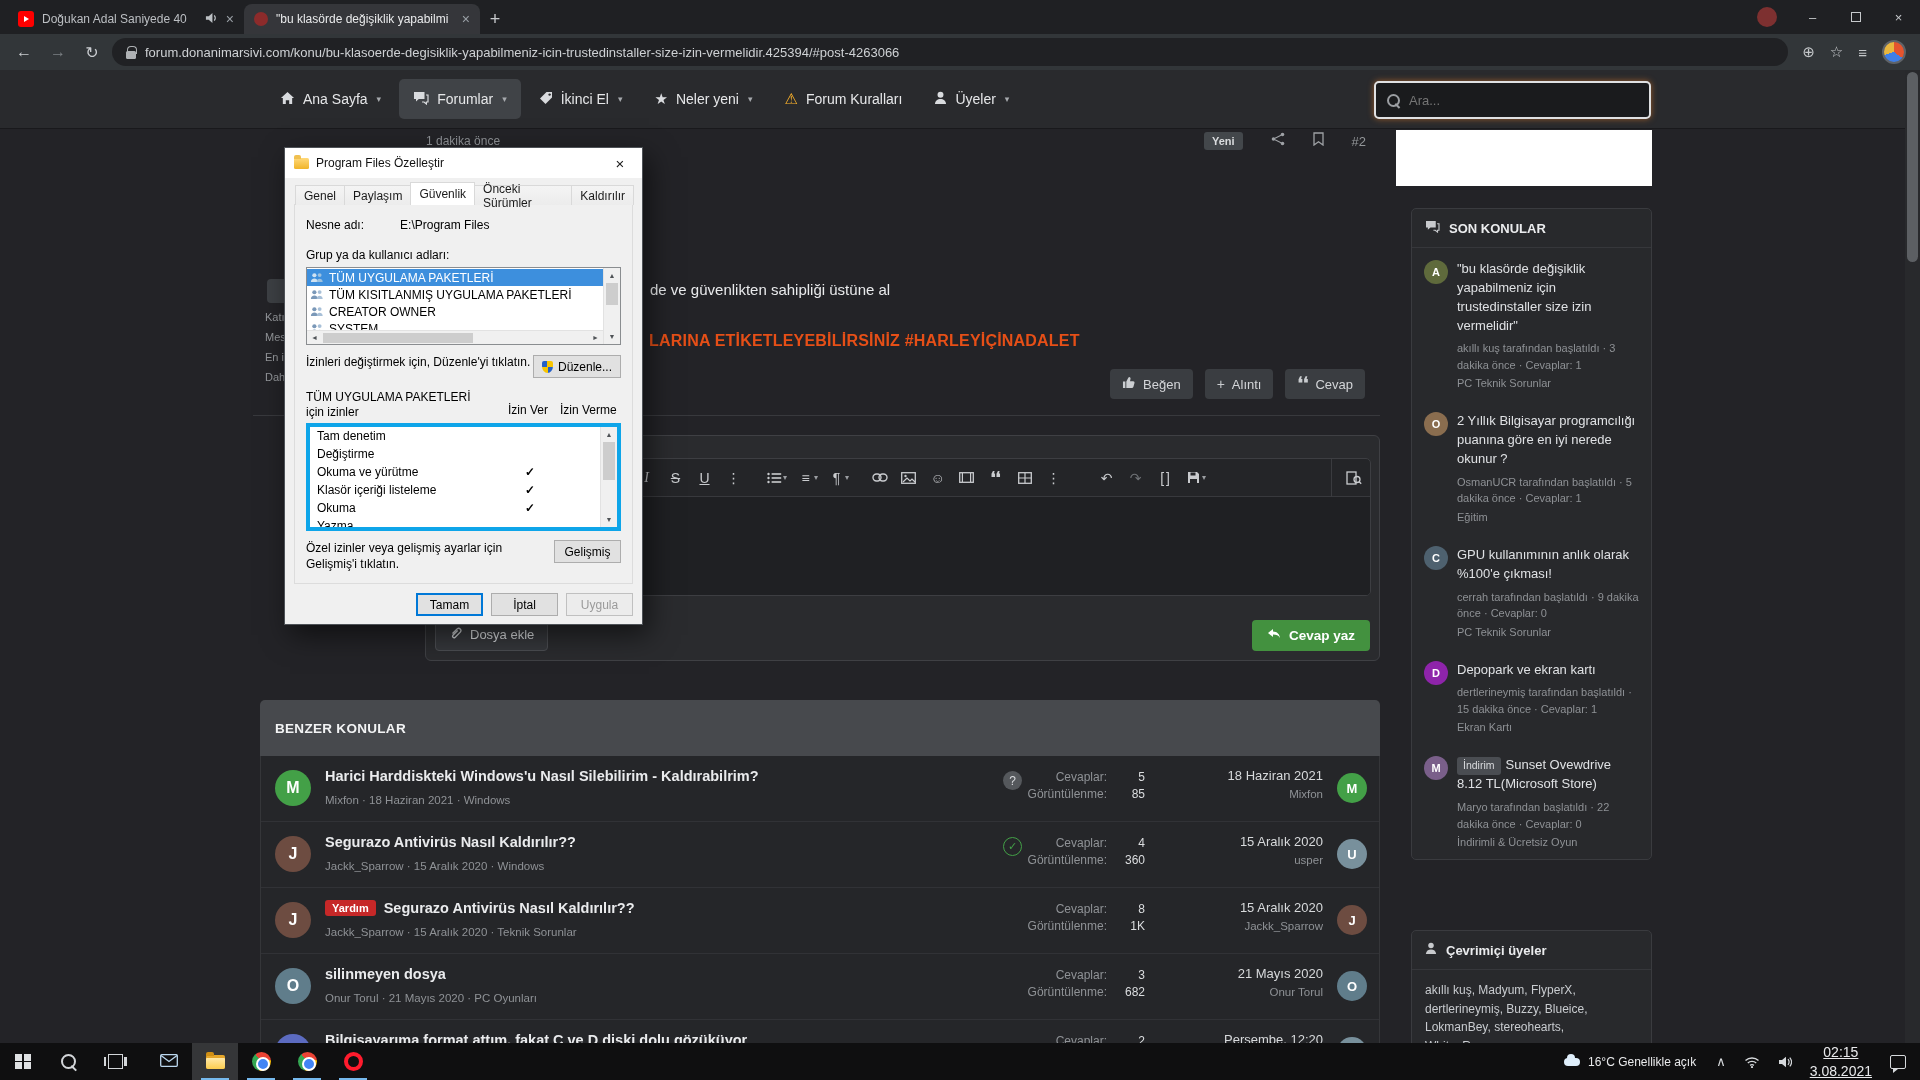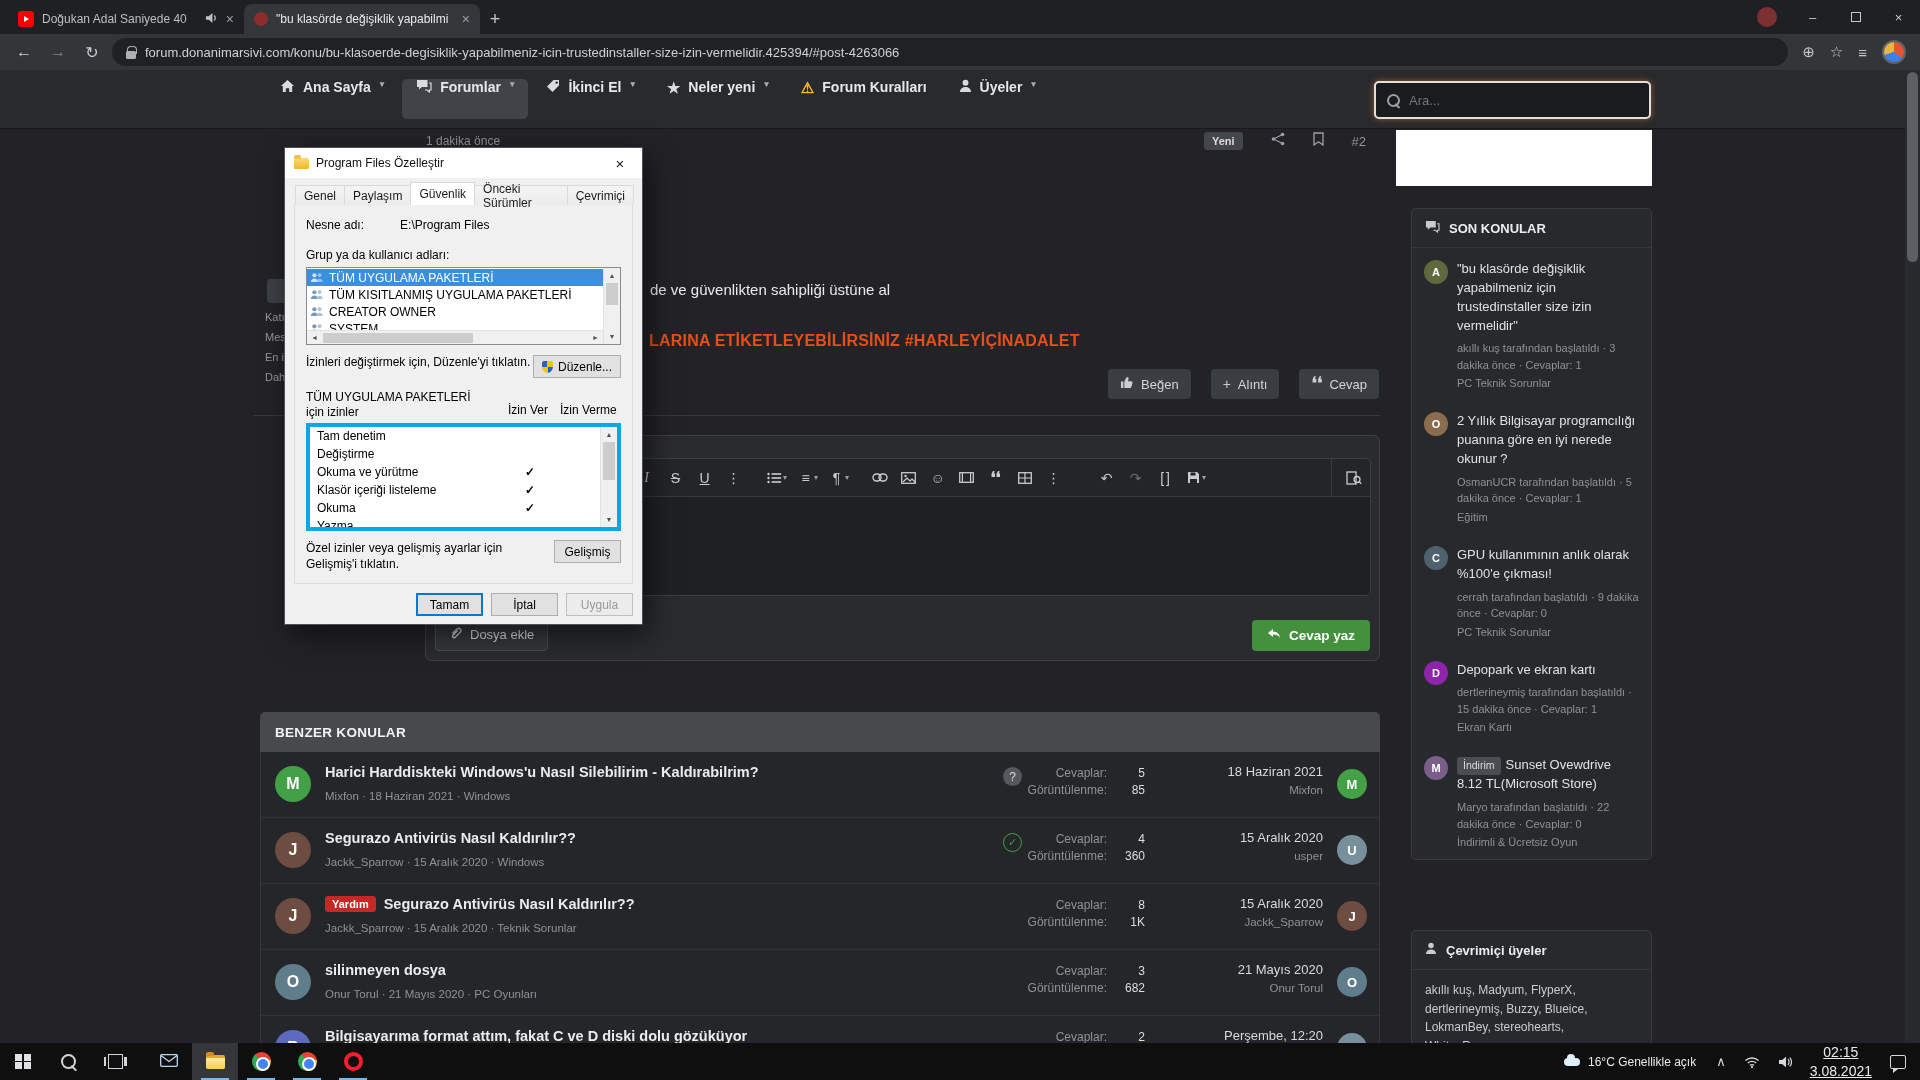--- a/index.html
+++ b/index.html
@@ -27,21 +27,21 @@
 .lock-ico{width:10px;height:13px;position:relative;flex:0 0 auto;}
 .lock-ico::before{content:"";position:absolute;left:1px;top:0;width:8px;height:7px;border:1.5px solid #aeb1b4;border-bottom:none;border-radius:4px 4px 0 0;}
 .lock-ico::after{content:"";position:absolute;left:0;top:5px;width:10px;height:8px;background:#aeb1b4;border-radius:1.5px;}
 .url-text{white-space:nowrap;}
 .toolbar-right{display:flex;align-items:center;gap:15px;margin-left:8px;padding-right:4px;}
 .tb-ico{color:#c4c7ca;font-size:15px;}
 .profile-avatar{width:24px;height:24px;border-radius:50%;background:conic-gradient(#e5542e 0 35%,#3f7fe8 35% 70%,#e8b63f 70% 100%);border:2px solid #5f6368;}
 
 
 .forumnav{position:absolute;top:70px;left:0;width:1905px;height:59px;background:#292a2d;border-bottom:1px solid #19191c;display:flex;align-items:center;padding-left:266px;gap:4px;z-index:5;}
-.fnav-item{display:flex;gap:8px;height:40px;padding:0 14px;border-radius:5px;color:#e6e7e9;font-size:14px;font-weight:bold;}
+.fnav-item{display:flex;align-items:center;gap:8px;height:40px;padding:0 14px;border-radius:5px;color:#e6e7e9;font-size:14px;font-weight:normal;}
 .fnav-item.active{background:#404347;}
 .fnav-caret{font-size:9px;color:#a6a9ad;margin-left:1px;}
 .star-glyph{color:#d9dbde;font-size:15px;}
 .warn-ico{color:#ffb42a;font-size:15px;}
 .search-box{position:absolute;left:1374px;top:81px;width:277px;height:38px;background:#1a1b1d;border:2px solid #dfe0e2;border-radius:5px;box-shadow:0 0 6px rgba(244,130,36,.55);display:flex;align-items:center;gap:9px;padding:0 11px;z-index:6;}
 .mag-ico{width:13px;height:13px;position:relative;flex:0 0 auto;}
 .mag-ico::before{content:"";position:absolute;left:0;top:0;width:9px;height:9px;border:2px solid #9b9ea2;border-radius:50%;}
 .mag-ico::after{content:"";position:absolute;left:9px;top:9px;width:6px;height:2px;background:#9b9ea2;transform:rotate(45deg);transform-origin:0 0;}
 .search-box input{flex:1;background:transparent;border:0;outline:0;color:#c6c9cc;font-size:13px;font-family:inherit;}
 .pagescroll{position:absolute;top:70px;right:0;width:15px;height:973px;background:#28292c;z-index:5;}
@@ -51,21 +51,21 @@
 .post-sec{position:abs olute;}
 .post-sec{position:absolute;left:253px;top:129px;width:1127px;height:287px;border-bottom:1px solid #38393d;z-index:4;}
 .post-time{position:absolute;left:173px;top:5px;font-size:12px;color:#8f9296;}
 .post-flags{position:absolute;right:14px;top:3px;display:flex;align-items:center;gap:28px;}
 .newpill{background:#43474b;color:#d9dbdd;font-size:11px;padding:3px 8px;border-radius:3px;font-weight:bold;}
 .postnum{color:#94979a;font-size:13px;}
 .avatar-stub{position:absolute;left:14px;top:150px;width:28px;height:24px;background:#3d4044;border-radius:4px;}
 .userstats{position:absolute;left:12px;top:178px;font-size:11px;color:#94979b;line-height:20px;white-space:nowrap;}
 .post-body{position:absolute;left:397px;top:152px;font-size:15px;color:#e9eaec;white-space:nowrap;}
 .post-highlight{position:absolute;left:396px;top:203px;font-size:16px;font-weight:bold;color:#e64f17;letter-spacing:.2px;white-space:nowrap;}
-.post-actions{position:absolute;right:1px;top:240px;display:flex;gap:20px;}
+.post-actions{position:absolute;right:15px;top:240px;display:flex;gap:12px;}
 .pa-btn{display:flex;align-items:center;gap:7px;background:#3a3d41;border-radius:4px;padding:7px 12px;color:#d3d5d8;font-size:13px;}
 .pa-plus{font-size:14px;color:#c8cbce;}
 .pa-quote{font-family:"Liberation Serif",serif;font-weight:bold;font-size:17px;line-height:6px;color:#c8cbce;}
 
 
 .reply-sec{position:absolute;left:425px;top:435px;width:955px;height:226px;background:#2a2b2e;border:1px solid #3f4044;border-radius:6px;z-index:4;}
 .editor{position:absolute;left:8px;right:8px;top:22px;height:138px;background:#242528;border:1px solid #3d3e42;border-radius:5px;overflow:hidden;}
 .editor-toolbar{position:relative;display:flex;align-items:center;height:38px;border-bottom:1px solid #38393d;padding-left:168px;}
 .e-ico{min-width:29px;height:38px;display:flex;align-items:center;justify-content:center;color:#c9cbce;font-size:14px;}
 .e-ico.dim{color:#6f7276;}
@@ -73,21 +73,21 @@
 .e-sep{width:12px;}
 .strike{text-decoration:line-through;}
 .undline{text-decoration:underline;}
 .e-preview{position:absolute;right:8px;top:0;height:38px;display:flex;align-items:center;padding-left:14px;border-left:1px solid #3a3b3f;}
 .editor-area{height:99px;background:#1f2023;}
 .attach-btn{position:absolute;left:9px;bottom:9px;display:flex;align-items:center;gap:8px;background:#35373b;border:1px solid #4b4d51;border-radius:4px;color:#d6d8db;font-size:13px;padding:7px 13px;}
 .submit-btn{position:absolute;right:9px;bottom:9px;display:flex;align-items:center;gap:8px;background:#43913f;border-radius:4px;color:#fff;font-size:13.5px;font-weight:bold;padding:8px 15px;}
 
 
 .similar{position:absolute;left:260px;top:700px;width:1120px;z-index:4;}
-.similar-header{height:40px;background:#47494d;border-radius:5px 5px 0 0;display:flex;align-items:center;padding:0 15px;color:#f2f3f4;font-size:13.5px;font-weight:bold;letter-spacing:.3px;margin-top:12px;}
+.similar-header{height:56px;background:#47494d;border-radius:5px 5px 0 0;display:flex;align-items:center;padding:0 15px;color:#f2f3f4;font-size:13.5px;font-weight:bold;letter-spacing:.3px;}
 .srows{background:#252629;border:1px solid #353639;border-top:none;}
 .srow{position:relative;height:66px;border-bottom:1px solid #313236;}
 .srow:last-child{border-bottom:none;}
 .s-avatar{position:absolute;left:14px;top:14px;width:36px;height:36px;border-radius:50%;display:flex;align-items:center;justify-content:center;color:#fff;font-weight:bold;font-size:16px;}
 .s-title{position:absolute;left:64px;top:12px;font-size:14.5px;font-weight:bold;color:#eaebed;white-space:nowrap;display:flex;align-items:center;gap:8px;}
 .s-meta{position:absolute;left:64px;top:38px;font-size:11.5px;color:#8f9296;}
 .s-status{position:absolute;left:742px;top:15px;width:19px;height:19px;border-radius:50%;display:flex;align-items:center;justify-content:center;}
 .s-status.q{background:#55585c;color:#d9dbde;font-size:12px;}
 .s-status.ok{border:1.5px solid #43a047;color:#43a047;font-size:11px;}
 .s-stats{position:absolute;right:234px;top:13px;font-size:12px;}
@@ -608,21 +608,21 @@
       <span class="folder-ico"></span>
       <span class="dlg-title">Program Files Özelleştir</span>
       <span class="dlg-close">×</span>
     </div>
     <div class="dlg-body">
       <div class="dlg-tabs">
         <span class="dlg-tab">Genel</span>
         <span class="dlg-tab">Paylaşım</span>
         <span class="dlg-tab active">Güvenlik</span>
         <span class="dlg-tab">Önceki Sürümler</span>
-        <span class="dlg-tab">Çevrimiçi</span>
+        <span class="dlg-tab">Kaldırılır</span>
       </div>
       <div class="dlg-page">
         <div class="obj-row">
           <span>Nesne adı:</span>
           <span>E:\Program Files</span>
         </div>
         <div class="grp-label">Grup ya da kullanıcı adları:</div>
         <div class="listbox">
           <div class="lb-items">
             <div class="lb-item selected">

